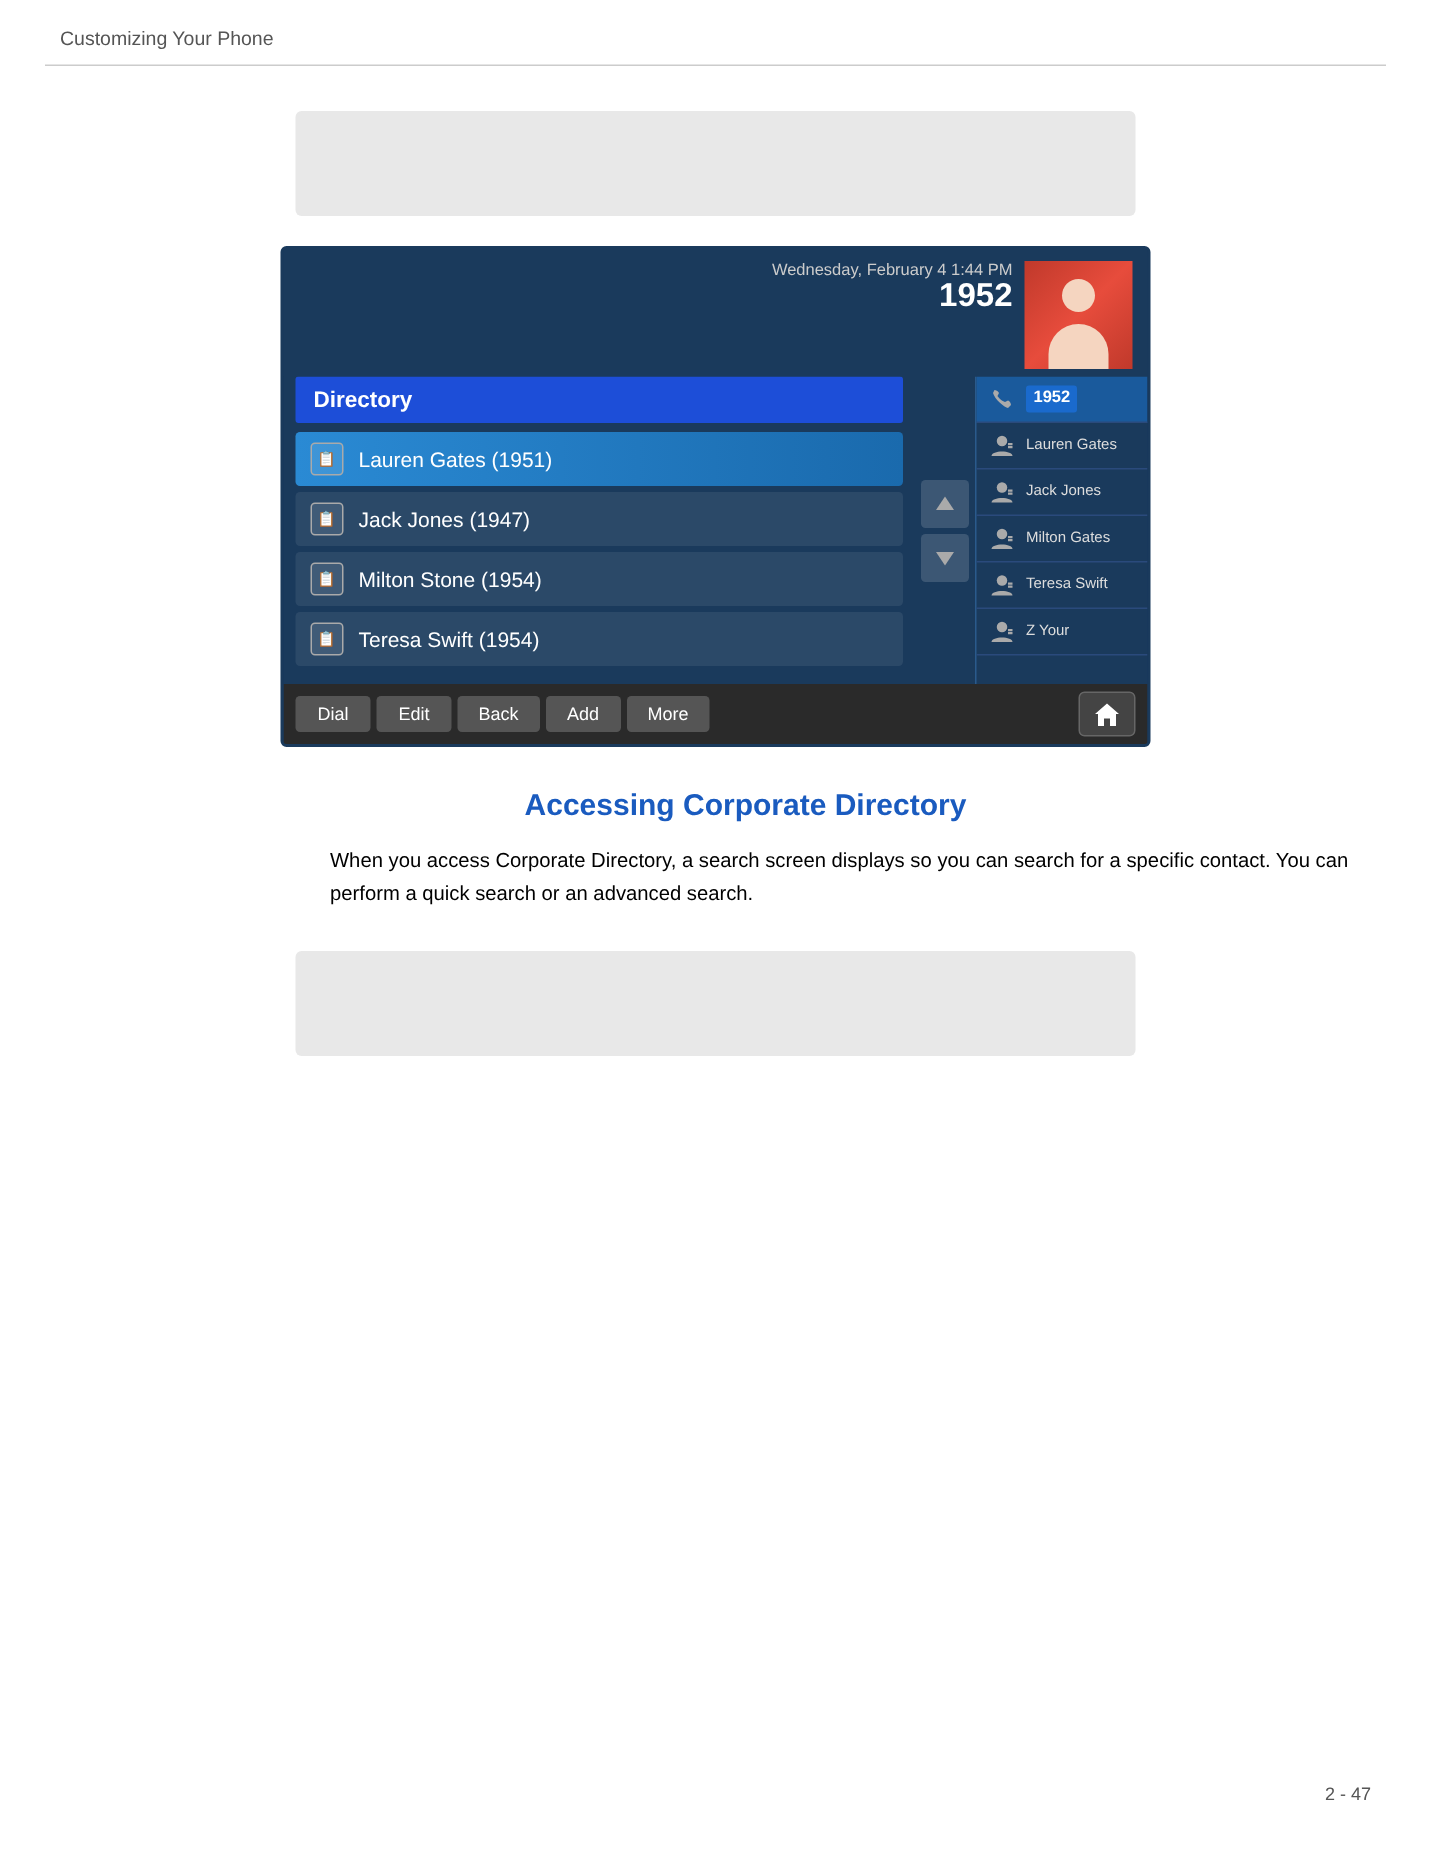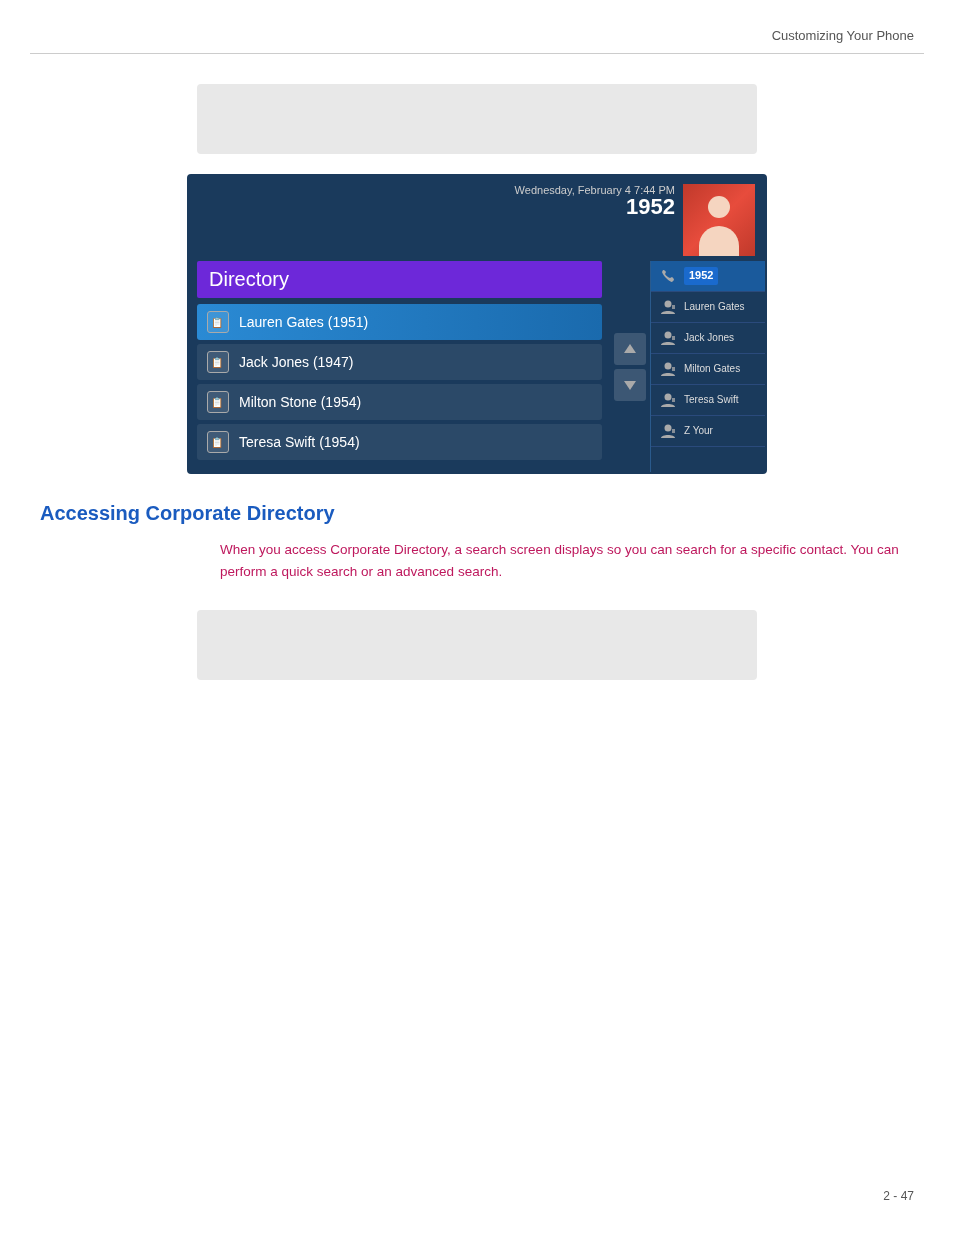--- a/index.html
+++ b/index.html
@@ -6,23 +6,22 @@
     body {
       width: 954px;
       min-height: 1235px;
       background: #ffffff;
       font-family: Arial, Helvetica, sans-serif;
       position: relative;
     }
 
     
     .page-header {
-      padding: 28px 40px 10px 40px;
-      display: flex;
-      justify-content: flex-end;
+      padding: 18px 40px 10px 40px;
+      display: flex;
       align-items: center;
     }
     .page-header-title {
       font-size: 13px;
       color: #555;
     }
     .header-divider {
       height: 1px;
       background: #ccc;
       margin: 0 30px;
@@ -124,24 +123,24 @@
 
     
     .left-panel {
       flex: 1;
       background: #1a3a5c;
       padding: 0 8px 8px 8px;
     }
 
     
     .directory-header {
-      background: #6d28d9;
-      color: #fff;
-      font-size: 20px;
-      font-weight: normal;
+      background: #1d4ed8;
+      color: #fff;
+      font-size: 15px;
+      font-weight: bold;
       padding: 7px 12px;
       margin-bottom: 6px;
       border-radius: 2px;
     }
 
     
     .contact-item {
       display: flex;
       align-items: center;
       padding: 7px 10px;
@@ -272,26 +271,27 @@
       font-size: 16px;
     }
 
     
     .section-heading {
       color: #1a5bbf;
       font-size: 20px;
       font-weight: bold;
       margin: 28px 0 14px 0;
       padding-left: 40px;
+      text-align: center;
     }
 
     
     .description-text {
       font-size: 13.5px;
-      color: #be185d;
+      color: #000000;
       line-height: 1.6;
       margin: 0 40px 0 220px;
     }
 
     
     .gray-box-bottom {
       background: #e8e8e8;
       border-radius: 4px;
       margin: 28px auto 20px auto;
       width: 560px;
@@ -315,21 +315,21 @@
 </div>
 <div class="header-divider"></div>
 
 <div class="gray-box"></div>
 
 <div class="phone-screen-wrapper">
   <div class="phone-ui">
 
     <div class="status-bar">
       <div class="status-bar-left">
-        <div class="status-datetime">Wednesday, February 4  7:44 PM</div>
+        <div class="status-datetime">Wednesday, February 4  1:44 PM</div>
         <div class="status-ext">1952</div>
       </div>
       <div class="avatar-container">
         <div class="avatar-img"></div>
       </div>
     </div>
 
     <div class="main-content">
 
       <div class="left-panel">
@@ -446,20 +446,33 @@
               <line x1="13" y1="7" x2="16" y2="7" stroke="#aaa" stroke-width="1.5"></line>
               <line x1="13" y1="9" x2="16" y2="9" stroke="#aaa" stroke-width="1.5"></line>
             </svg>
           </div>
           <span class="speed-dial-label">Z Your</span>
         </div>
 
       </div>
     </div>
 
+    <div class="toolbar">
+      <button class="toolbar-btn">Dial</button>
+      <button class="toolbar-btn">Edit</button>
+      <button class="toolbar-btn">Back</button>
+      <button class="toolbar-btn">Add</button>
+      <button class="toolbar-btn">More</button>
+      <div class="toolbar-spacer"></div>
+      <div class="home-btn">
+        <svg width="20" height="18" viewBox="0 0 20 18">
+          <polygon points="10,2 18,9 16,9 16,17 12,17 12,12 8,12 8,17 4,17 4,9 2,9" fill="#fff" stroke="none"></polygon>
+        </svg>
+      </div>
+    </div>
 
   </div>
 </div>
 
 <h2 class="section-heading">Accessing Corporate Directory</h2>
 
 <p class="description-text">When you access Corporate Directory, a search screen displays so you can search for a specific contact. You can perform a quick search or an advanced search.</p>
 
 <div class="gray-box-bottom"></div>
 

